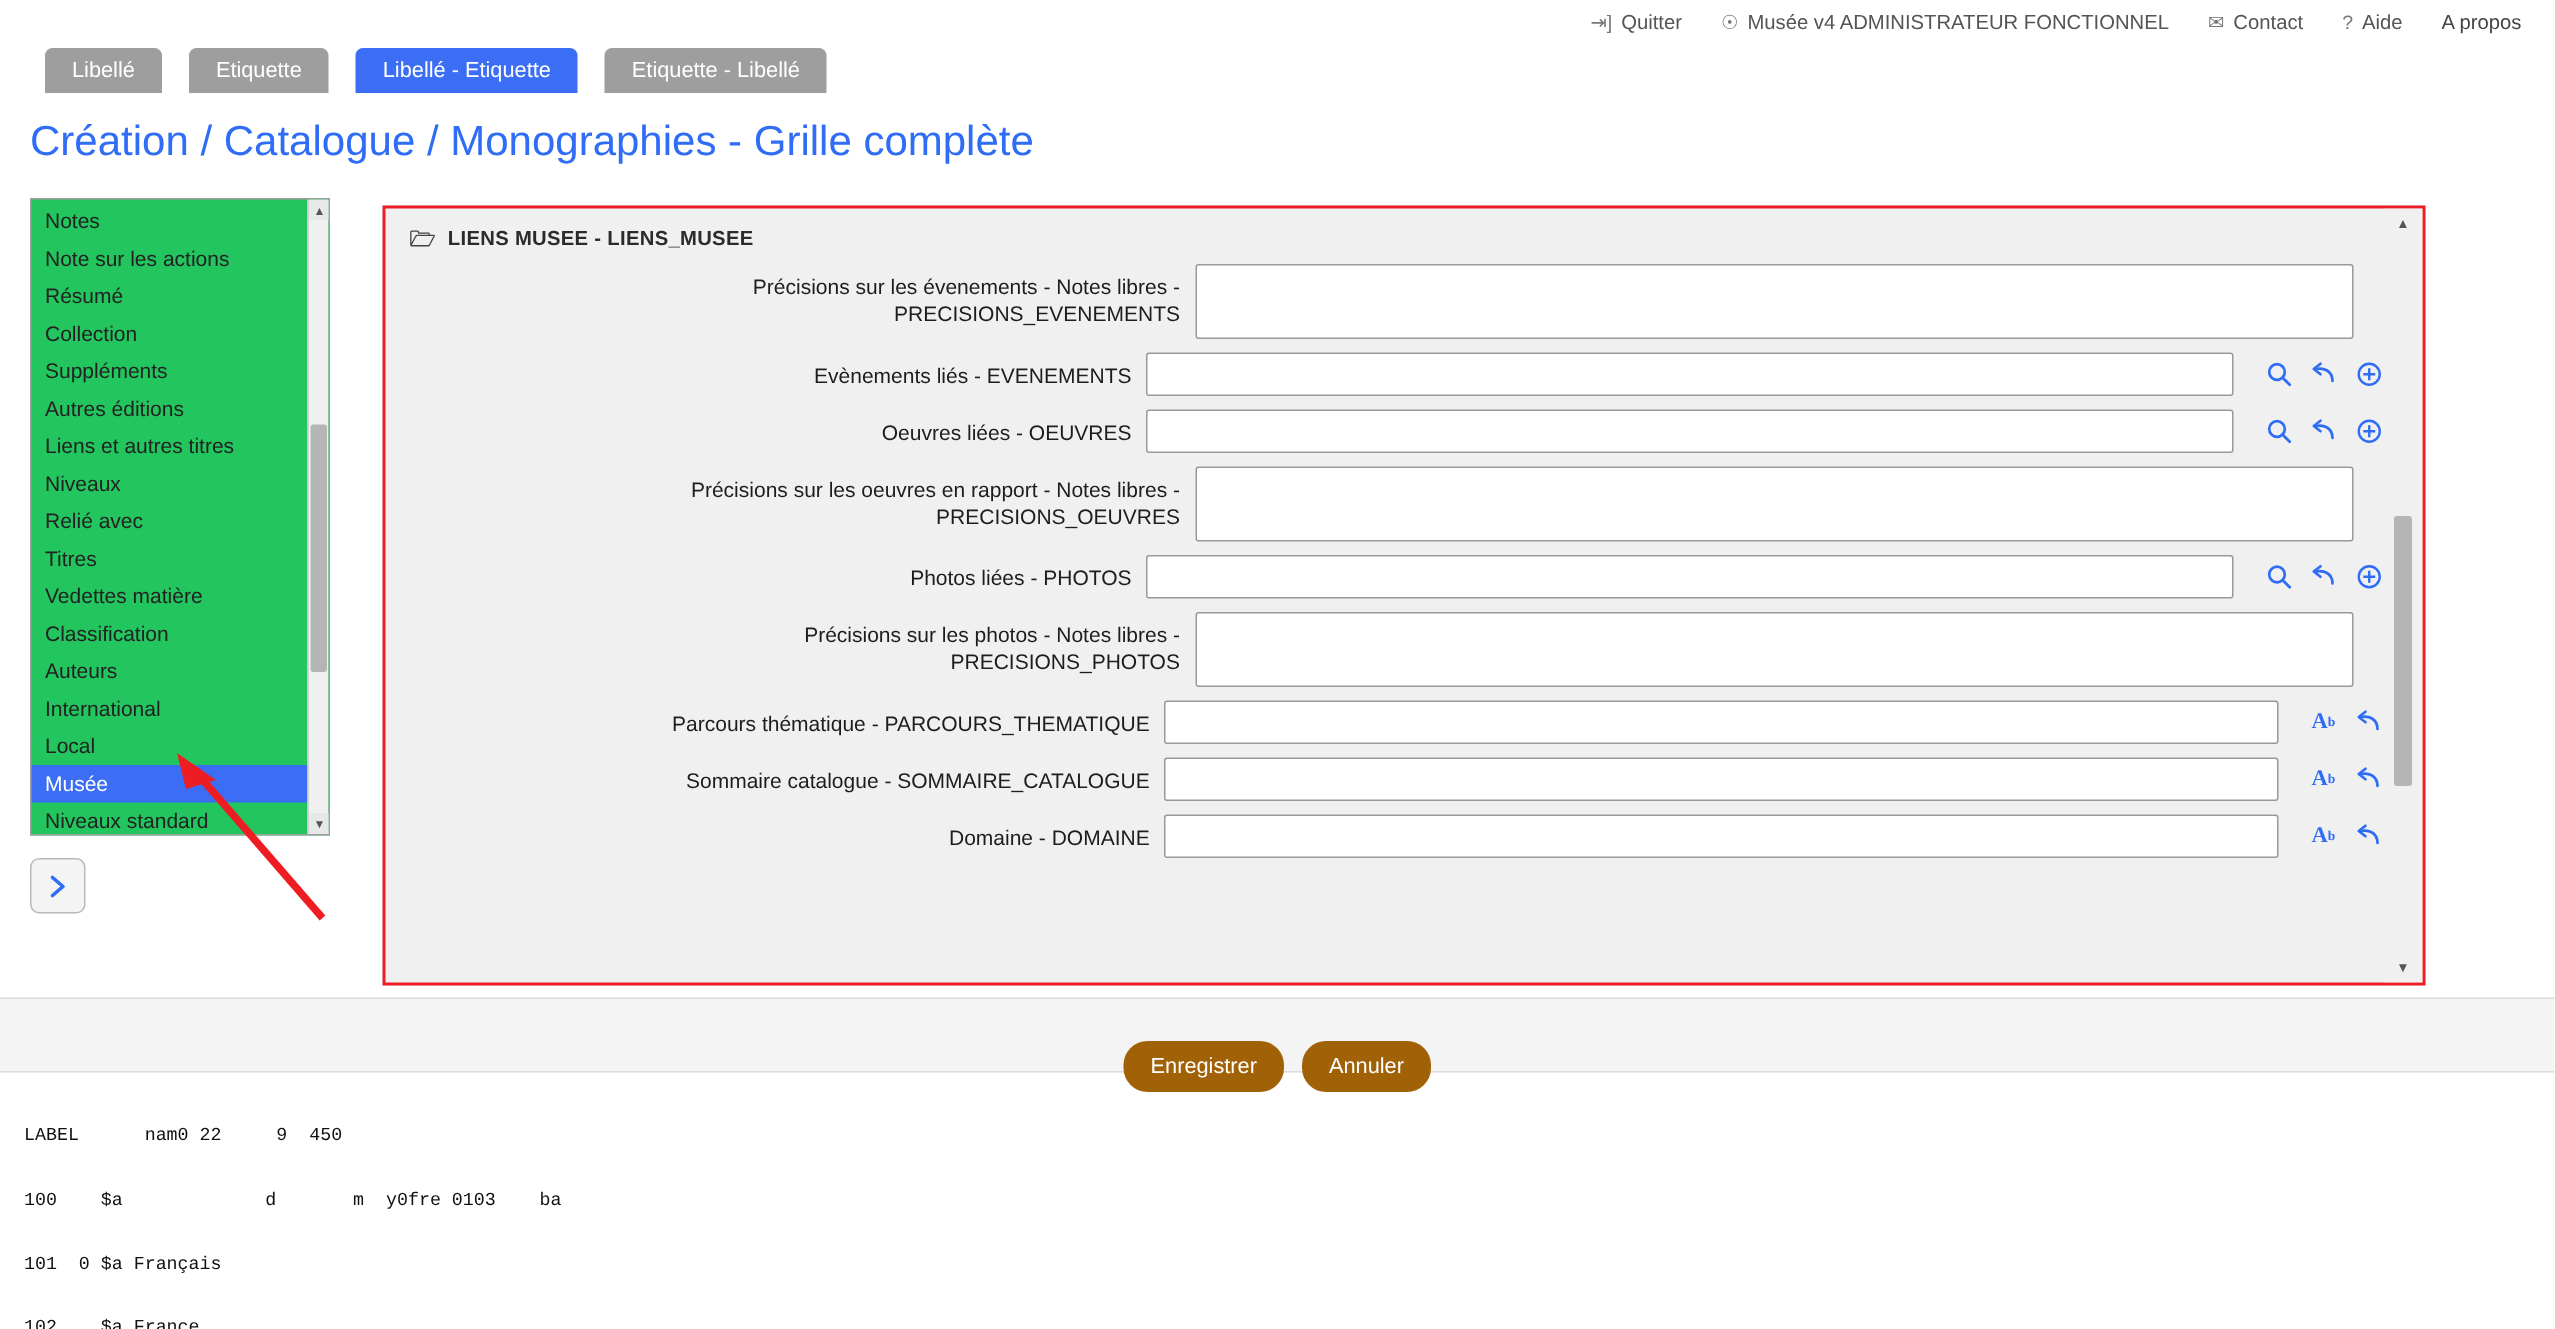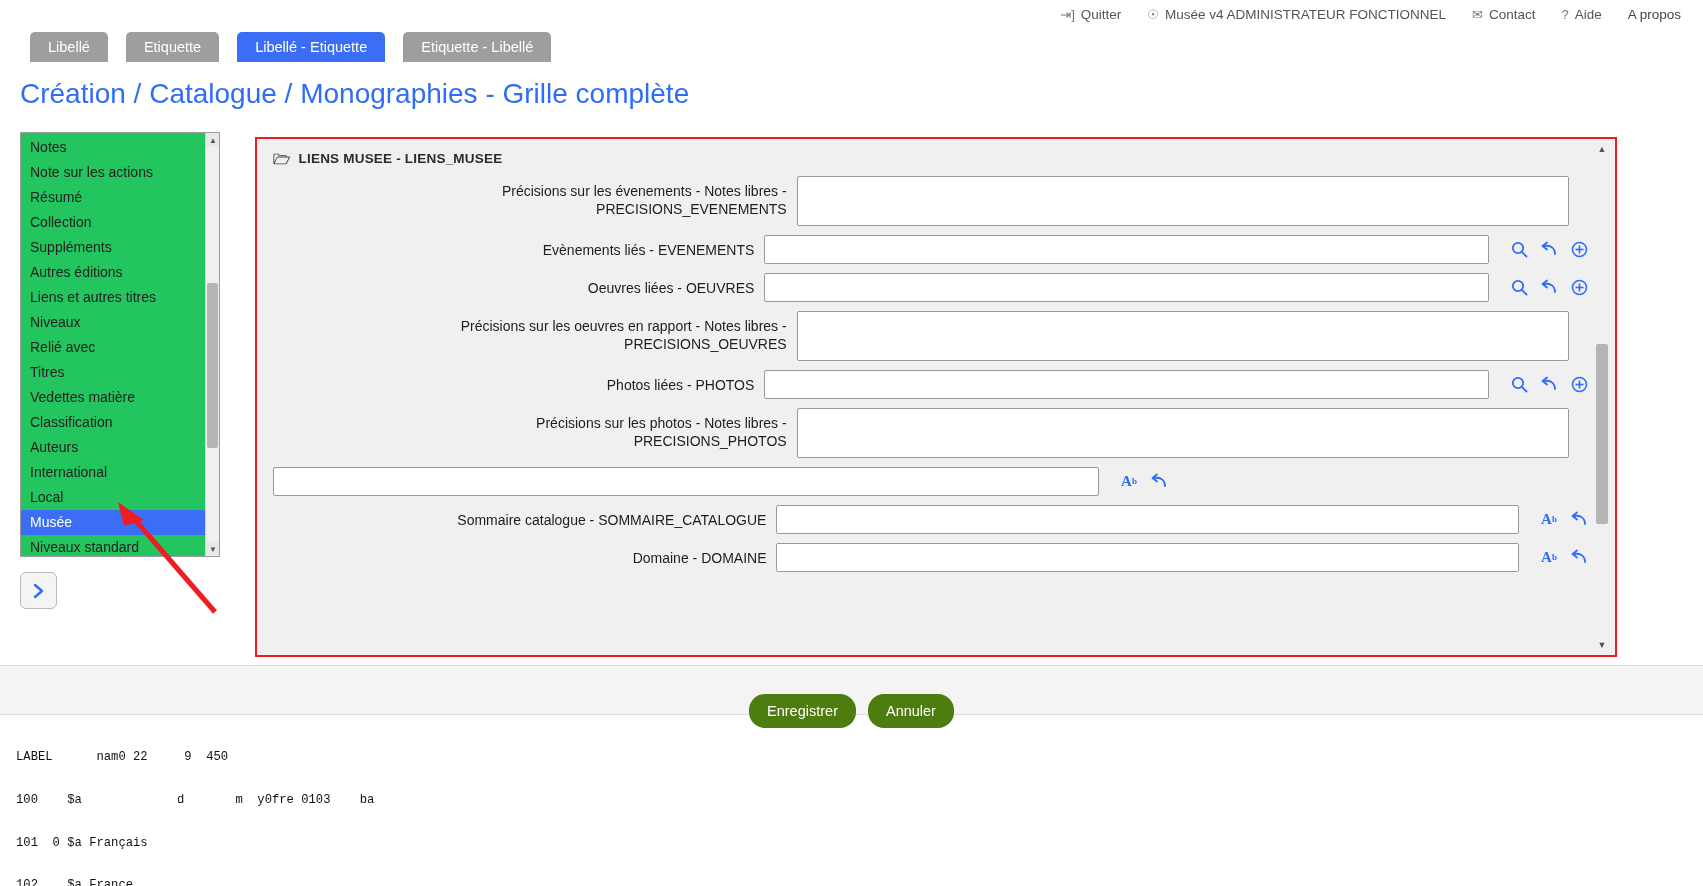--- a/index.html
+++ b/index.html
@@ -265,21 +265,21 @@
     height: 50px;
     background: #f4f4f4;
     border-top: 1px solid #dcdcdc;
     border-bottom: 1px solid #dcdcdc;
     display: flex;
     align-items: center;
     justify-content: center;
     gap: 12px;
   }
   .btn {
-    background: #4d7c0f;
+    background: #a16207;
     color: #ffffff;
     border: none;
     border-radius: 16px;
     font-size: 14.5px;
     font-family: "Liberation Sans", sans-serif;
     padding: 9px 18px;
     cursor: pointer;
     margin-top: 42px;
   }
 
@@ -490,20 +490,23 @@
       <div class="field-row">
         <div class="field-label">
           <span>Précisions sur les photos - Notes libres -</span>
           <span class="l2">PRECISIONS_PHOTOS</span>
         </div>
         <textarea class="field-textarea" style=""></textarea>
         <div class="field-actions"></div>
       </div>
 
       <div class="field-row">
+        <div class="field-label">
+          <span>Parcours thématique - PARCOURS_THEMATIQUE</span>
+        </div>
         <input class="field-input" type="text" value="" style="">
         <div class="field-actions">
           <span class="act act-ab">A<sup>b</sup></span>
           <span class="act">
             <svg width="18" height="17" viewBox="0 0 18 17">
                 <path d="M15 13 C15 6 9 4 4 5" fill="none" stroke="#2f6df6" stroke-width="1.8" stroke-linecap="round"></path>
                 <polyline points="7,1.5 2.5,5 7,8.5" fill="none" stroke="#2f6df6" stroke-width="1.8" stroke-linecap="round" stroke-linejoin="round"></polyline>
               </svg>
           </span>
         </div>

